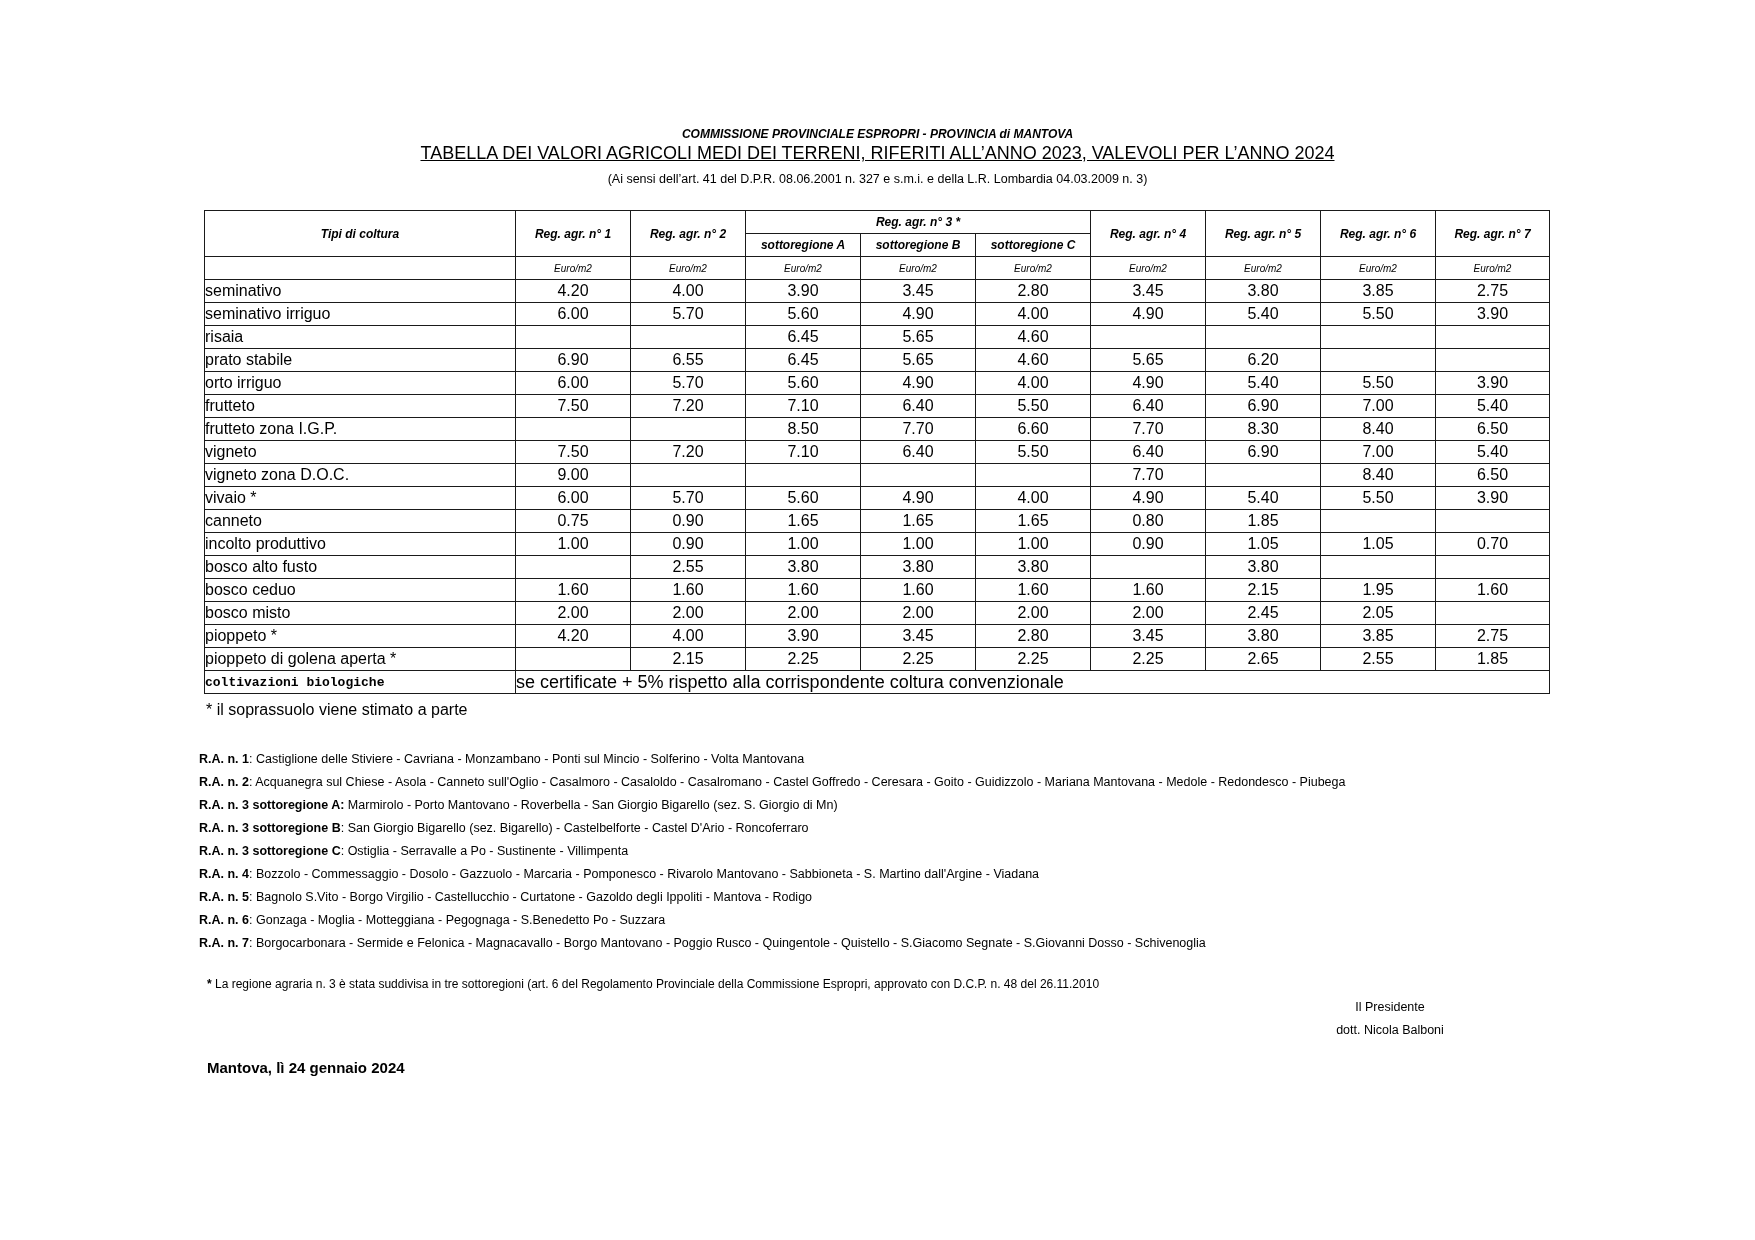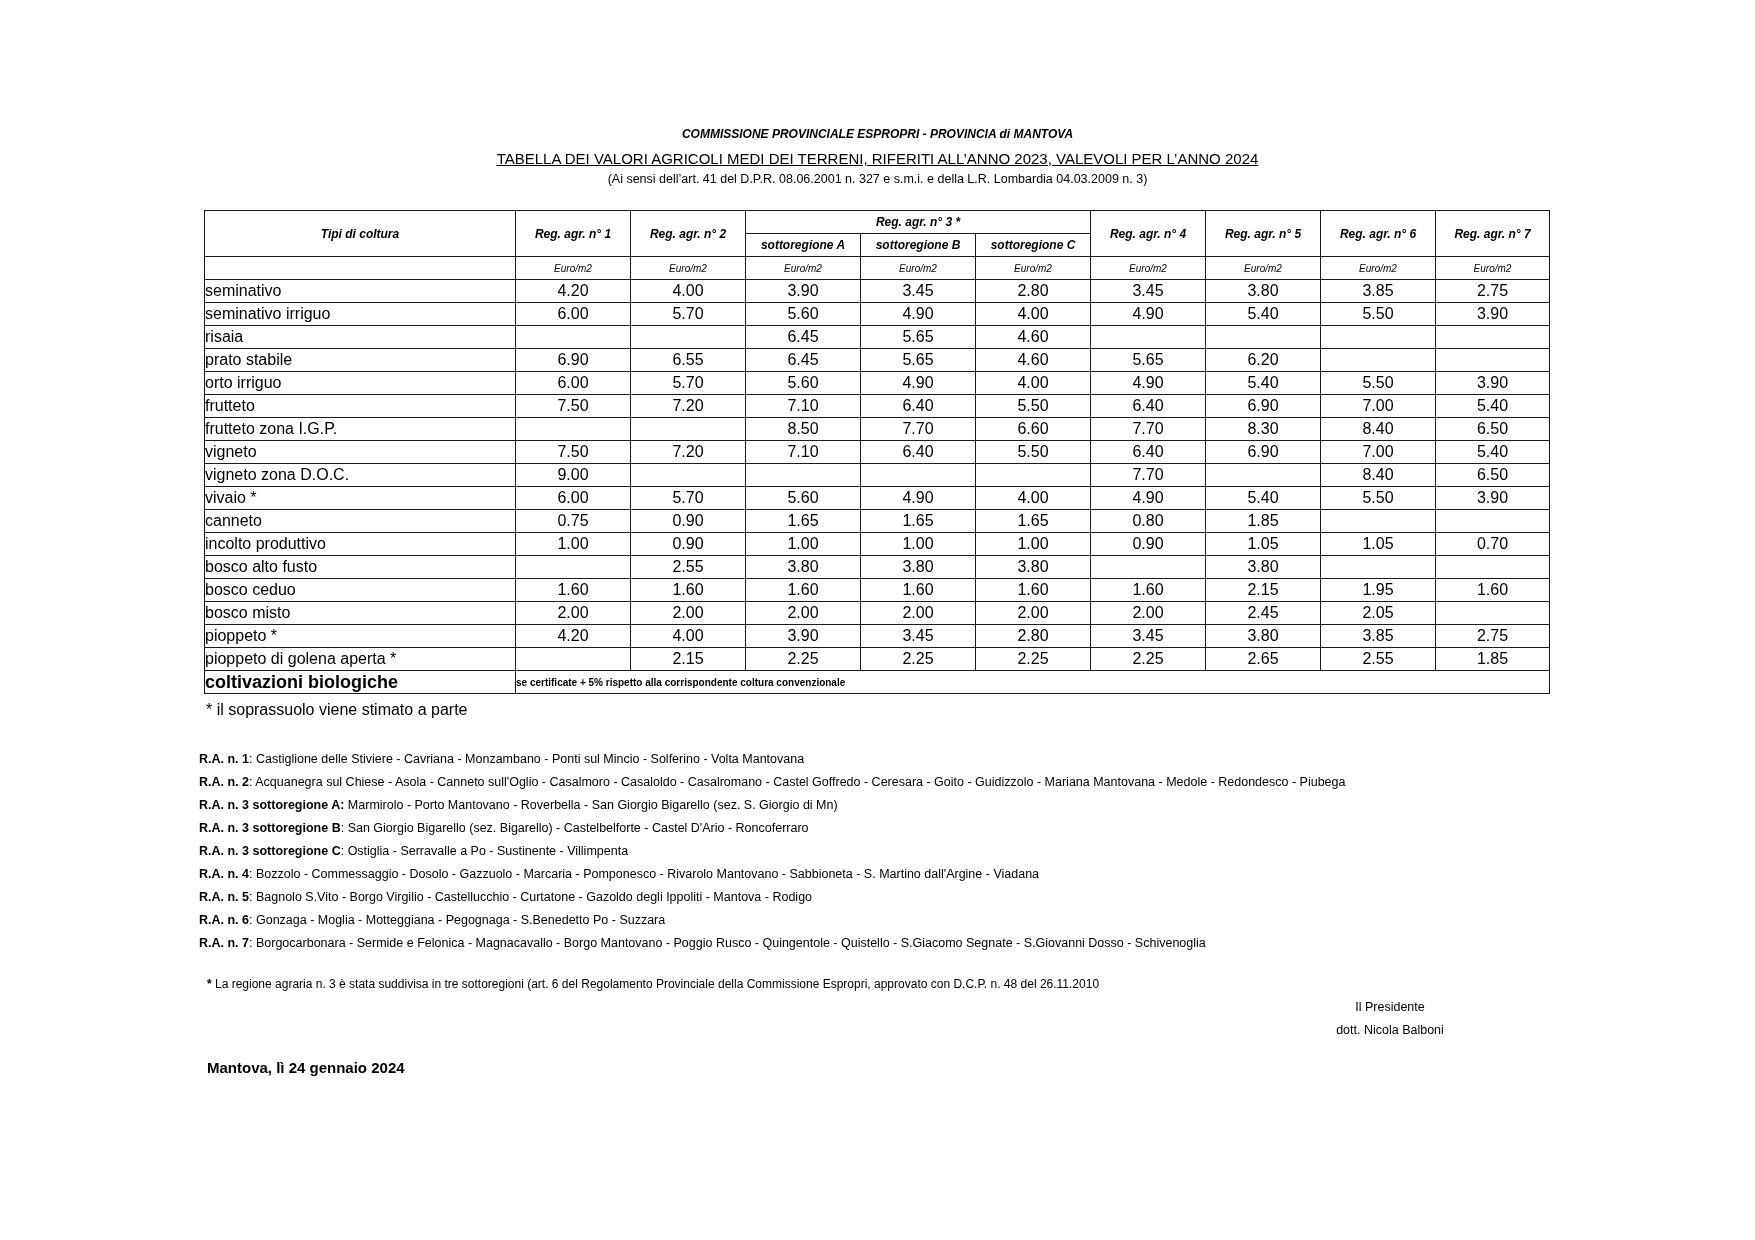--- a/index.html
+++ b/index.html
@@ -1,28 +1,28 @@
 <!DOCTYPE html>
 <html><head>
 <meta charset="utf-8">
 <style>
   html, body { margin:0; padding:0; background:#ffffff; }
   body { width:1755px; height:1240px; position:relative; font-family:"Liberation Sans", sans-serif; color:#000; overflow:hidden; }
   .hdr { position:absolute; left:0; width:1755px; text-align:center; }
   .h1 { top:127px; font-size:12px; font-weight:bold; font-style:italic; }
-  .h2 { top:150px; font-size:15px; text-decoration:underline; }
+  .h2 { top:143px; font-size:18px; text-decoration:underline; }
   .h3 { top:172px; font-size:12.5px; }
   table.main { position:absolute; left:204px; top:210px; border-collapse:collapse; table-layout:fixed; width:1345px; }
   table.main td, table.main th { border:1.5px solid #1a1a1a; padding:0; }
   th.hd { font-size:12px; font-weight:bold; font-style:italic; height:22px; text-align:center; }
   td.unit { font-size:10px; font-style:italic; text-align:center; height:22px; }
   td.lbl { font-size:16px; text-align:left; padding-left:2px; height:22px; white-space:nowrap; overflow:hidden; }
   td.val { font-size:16px; text-align:center; height:22px; }
-  td.bio-lbl { font-size:18px; font-weight:bold; padding-left:2px; height:22px; }
-  td.bio-note { font-size:10px; padding-left:2px; white-space:nowrap;font-weight:bold; }
+  td.bio-lbl { font-size:13px; font-weight:bold; padding-left:2px; height:22px;font-family:Liberation Mono, monospace; }
+  td.bio-note { font-size:18px; padding-left:2px; white-space:nowrap; }
   .asterisk-note { position:absolute; left:206px; top:701px; font-size:16px; }
   .legend { position:absolute; left:199px; font-size:12.5px; white-space:nowrap; }
   .legend b { font-weight:bold; }
   .reg-note { position:absolute; left:207px; top:977px; font-size:12px; white-space:nowrap; }
   .date { position:absolute; left:207px; top:1023px; font-size:15px; font-weight:bold;margin-top:36px; }
   .pres-title { position:absolute; left:1290px; width:200px; text-align:center; top:1000px; font-size:12.5px; font-weight:normal; }
   .pres-name { position:absolute; left:1290px; width:200px; text-align:center; top:1023px; font-size:12.5px; }
 </style>
 </head>
 <body>

